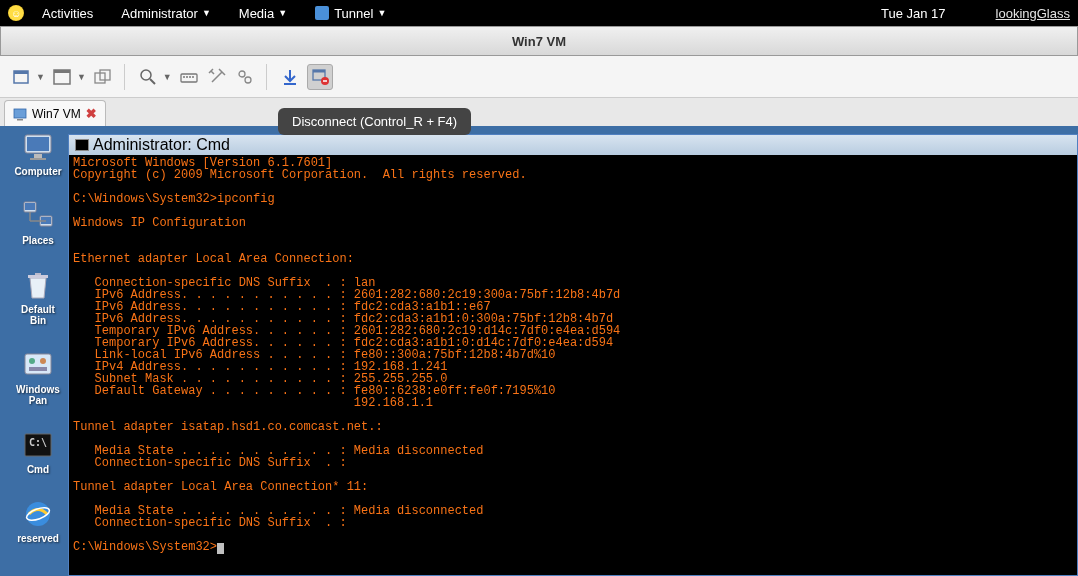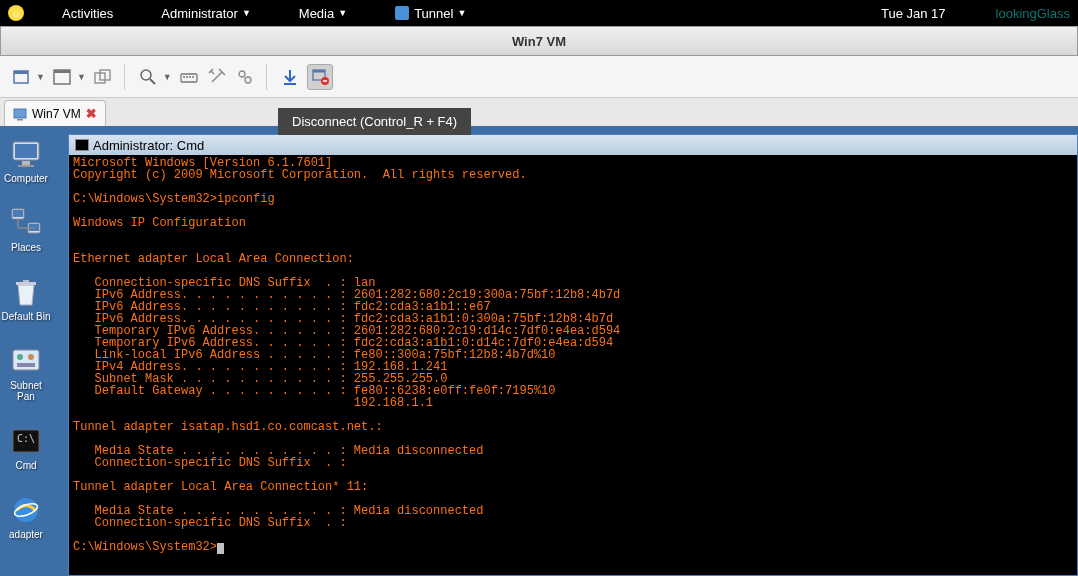--- a/index.html
+++ b/index.html
@@ -1,57 +1,57 @@
 <!DOCTYPE html>
 <html><head>
   <meta charset="utf-8">
   <style>
     * { margin: 0; padding: 0; box-sizing: border-box; }
     body { font-family: sans-serif; background: #3d6ea5; width: 1078px; height: 576px; overflow: hidden; }
     
     
     .top-bar { height: 26px; background: #000; color: #fff; display: flex; align-items: center; padding: 0 8px; font-size: 13px; }
     .top-bar .smiley { width: 16px; height: 16px; background: radial-gradient(circle, #ffdd44 60%, #cc9900 100%); border-radius: 50%; margin-right: 18px; display: flex; align-items: center; justify-content: center; font-size: 10px; }
-    .top-bar .menu-item { margin-right: 28px; display: flex; align-items: center; cursor: pointer; margin-left: 20px; }
+    .top-bar .menu-item { margin-right: 28px; display: flex; align-items: center; cursor: pointer; }
     .top-bar .dropdown-arrow { margin-left: 4px; font-size: 9px; }
     .top-bar .remmina-icon { width: 14px; height: 14px; background: #4a90d9; border-radius: 2px; margin-right: 5px; display: inline-block; }
     .top-bar .spacer { flex: 1; }
     .top-bar .date { margin-right: 50px; margin-left: 32px; }
-    .top-bar .user { color: #0f766e; }
+    .top-bar .user { color: #e5e5e5; text-decoration: underline; }
     
     
     .window-title { height: 30px; background: linear-gradient(#f0f0f0, #d8d8d8); border: 1px solid #999; text-align: center; line-height: 30px; font-size: 13px; font-weight: bold; color: #333; }
     
     
     .toolbar { height: 42px; background: #f5f5f5; border-bottom: 1px solid #ccc; display: flex; align-items: center; padding: 0 8px; gap: 4px; }
     .tool-group { display: flex; align-items: center; gap: 2px; padding-right: 8px; border-right: 1px solid #ccc; margin-right: 6px; }
     .tool-btn { width: 26px; height: 26px; display: flex; align-items: center; justify-content: center; border: 1px solid transparent; border-radius: 3px; }
     .tool-btn svg { width: 20px; height: 20px; }
     .tool-dd { font-size: 9px; color: #666; margin-left: -2px; padding: 2px; }
     .tool-btn.active { background: #d0d0d0; border-color: #aaa; }
     
     
-    .tooltip { position: absolute; top: 108px; left: 278px; background: #444; color: #fff; padding: 6px 14px; border-radius: 0; font-size: 13px; z-index: 100; }
+    .tooltip { position: absolute; top: 108px; left: 278px; background: #444; color: #fff; padding: 6px 14px; border-radius: 6px; font-size: 13px; z-index: 100; }
     
     
     .tab-bar { height: 28px; background: #e8e8e8; display: flex; align-items: flex-end; padding-left: 4px; }
     .tab { height: 26px; background: #f8f8f8; border: 1px solid #bbb; border-bottom: none; border-radius: 4px 4px 0 0; padding: 0 8px; display: flex; align-items: center; font-size: 12px; gap: 5px; }
     .tab-icon { width: 14px; height: 14px; display: inline-block; }
     .tab-close { color: #d04040; font-weight: bold; font-size: 13px; cursor: pointer; }
     
     
     .vm-area { position: relative; height: 450px; background: #3d6ea5; display: flex; }
-    .desktop-icons { width: 64px; padding-top: 11px; display: flex; flex-direction: column; gap: 22px; align-items: flex-start; }
+    .desktop-icons { width: 64px; padding-top: 4px; display: flex; flex-direction: column; gap: 22px; align-items: flex-end; font-weight: bold; }
     .desk-icon { width: 52px; text-align: center; color: #fff; font-size: 10px; cursor: pointer; }
     .desk-icon .icon-box { width: 34px; height: 34px; margin: 0 auto 2px; display: flex; align-items: center; justify-content: center; }
     .desk-icon .label { text-shadow: 1px 1px 2px rgba(0,0,0,0.6); }
     
     
     .cmd-window { position: absolute; top: 8px; left: 68px; right: 0; bottom: 0; background: #000; border: 1px solid #5080c0; }
-    .cmd-title { height: 20px; background: linear-gradient(#d8e4f0, #b8cce0); display: flex; align-items: center; padding: 0 6px; font-size: 13px; gap: 4px; }
+    .cmd-title { height: 20px; background: linear-gradient(#d8e4f0, #b8cce0); display: flex; align-items: center; padding: 0 6px; font-size: 16px; gap: 4px; }
     .cmd-title .cmd-icon { width: 14px; height: 12px; background: #000; border: 1px solid #888; }
     .cmd-body { padding: 2px 4px; font-family: 'Courier New', monospace; font-size: 12px; line-height: 12px; color: #f97316; white-space: pre; }
     .cursor { display: inline-block; width: 7px; height: 11px; background: #c0c0c0; vertical-align: text-bottom; }
   </style>
 </head>
 <body>
 
 <div class="top-bar">
   <span class="smiley">☺</span>
   <span class="menu-item">Activities</span>
@@ -197,40 +197,40 @@
     </div>
     <div class="desk-icon">
       <div class="icon-box">
           <svg viewBox="0 0 34 34">
             <rect x="4" y="6" width="26" height="20" rx="2" fill="#d8e8f8" stroke="#889"></rect>
             <circle cx="11" cy="13" r="3" fill="#5a8"></circle>
             <circle cx="22" cy="13" r="3" fill="#c85"></circle>
             <rect x="8" y="19" width="18" height="4" fill="#88a"></rect>
           </svg>
         </div>
-      <div class="label">Subnet Pan</div>
+      <div class="label">Windows Pan</div>
     </div>
     <div class="desk-icon">
       <div class="icon-box">
           <svg viewBox="0 0 34 34">
             <rect x="4" y="6" width="26" height="22" rx="1" fill="#111" stroke="#666"></rect>
             <text x="8" y="18" fill="#ccc" font-size="10" font-family="monospace">C:\</text>
           </svg>
         </div>
       <div class="label">Cmd</div>
     </div>
     <div class="desk-icon">
       <div class="icon-box">
           <svg viewBox="0 0 34 34">
             <circle cx="17" cy="17" r="12" fill="#3a8dde"></circle>
             <path d="M8 17 Q17 8 26 17" fill="none" stroke="#ffcc33" stroke-width="3"></path>
             <ellipse cx="17" cy="17" rx="12" ry="5" fill="none" stroke="#fff" stroke-width="1.5" transform="rotate(-20 17 17)"></ellipse>
           </svg>
         </div>
-      <div class="label">adapter</div>
+      <div class="label">reserved</div>
     </div>
   </div>
 
   <div class="cmd-window">
     <div class="cmd-title">
       <span class="cmd-icon"></span>
       <span>Administrator: Cmd</span>
     </div>
     <div class="cmd-body" id="cmd-body">Microsoft Windows [Version 6.1.7601]
 Copyright (c) 2009 Microsoft Corporation.  All rights reserved.

